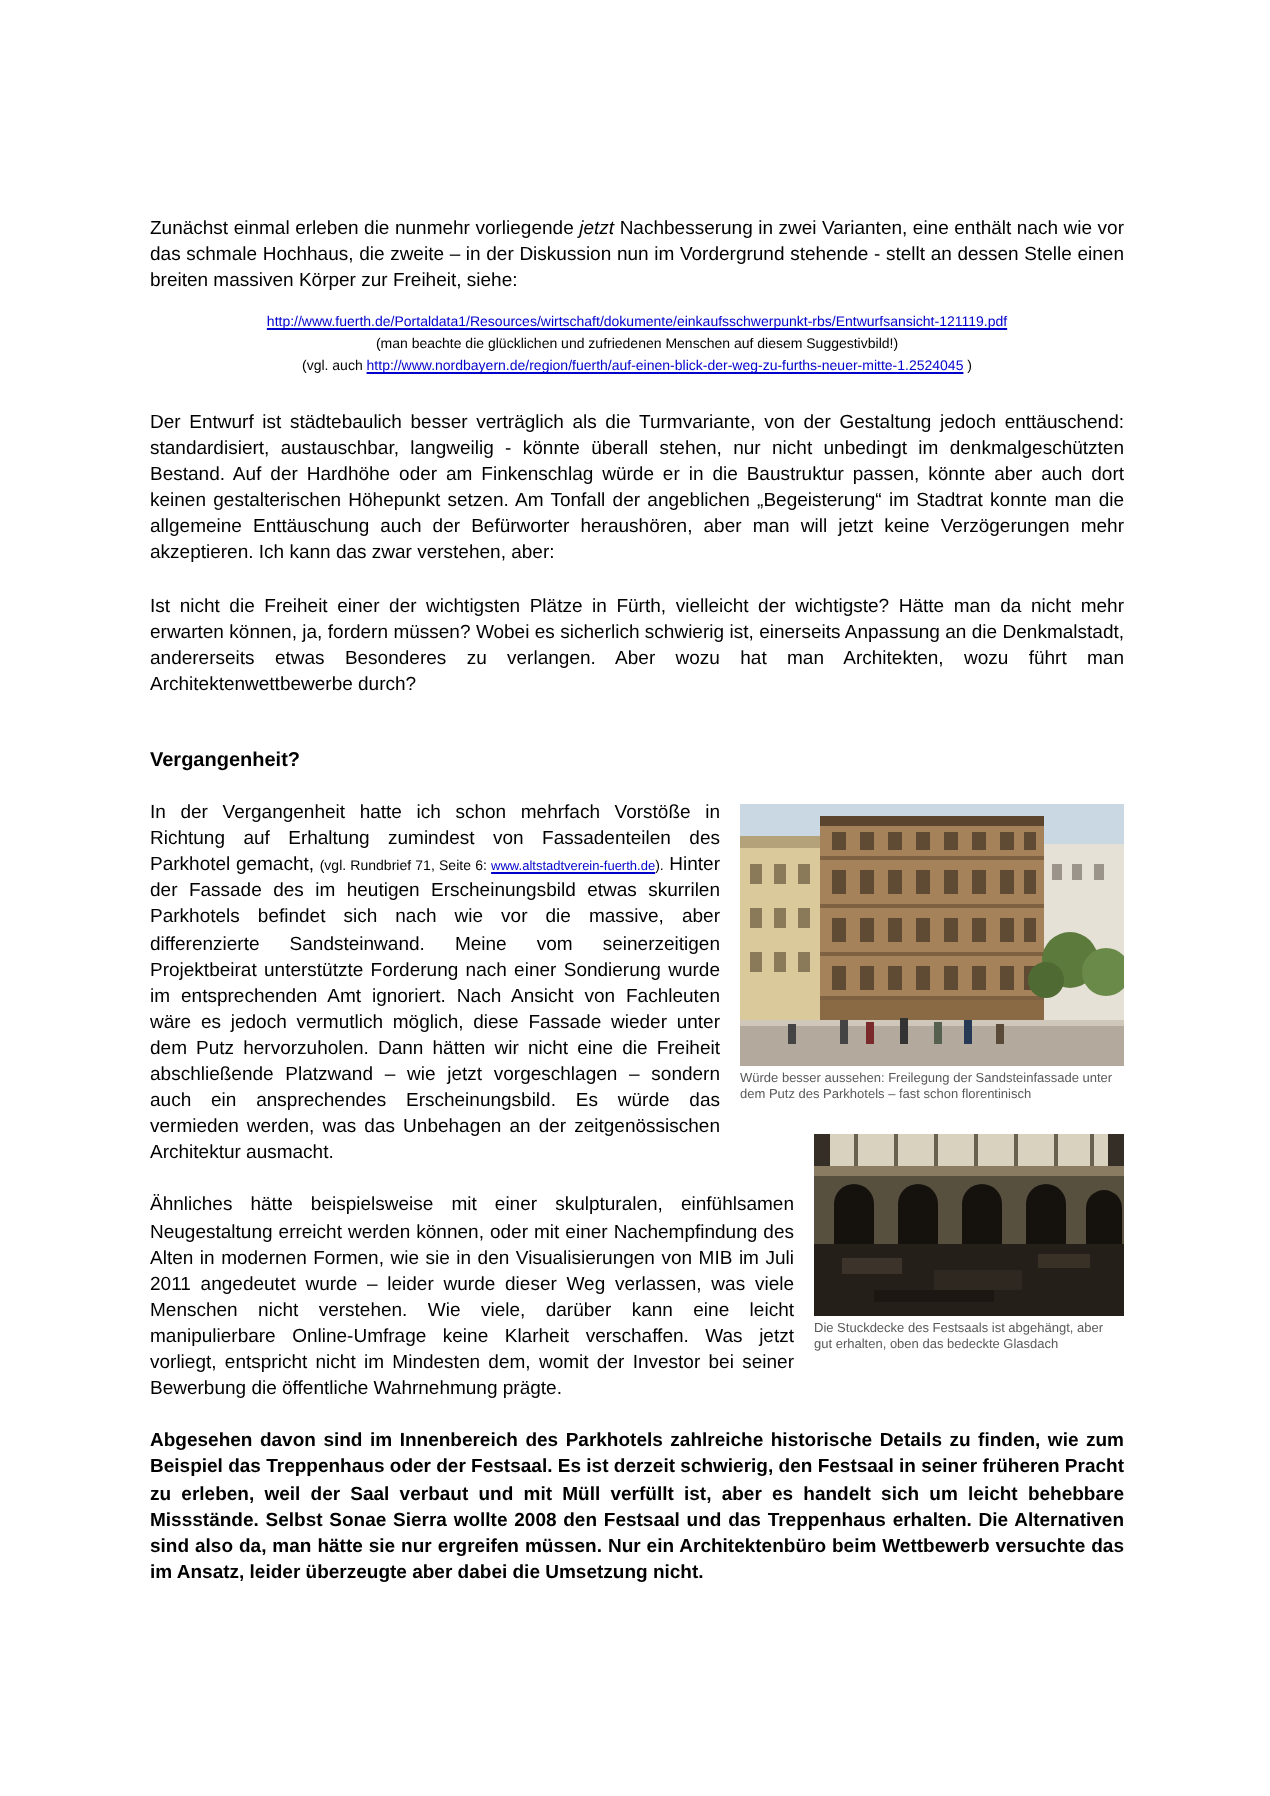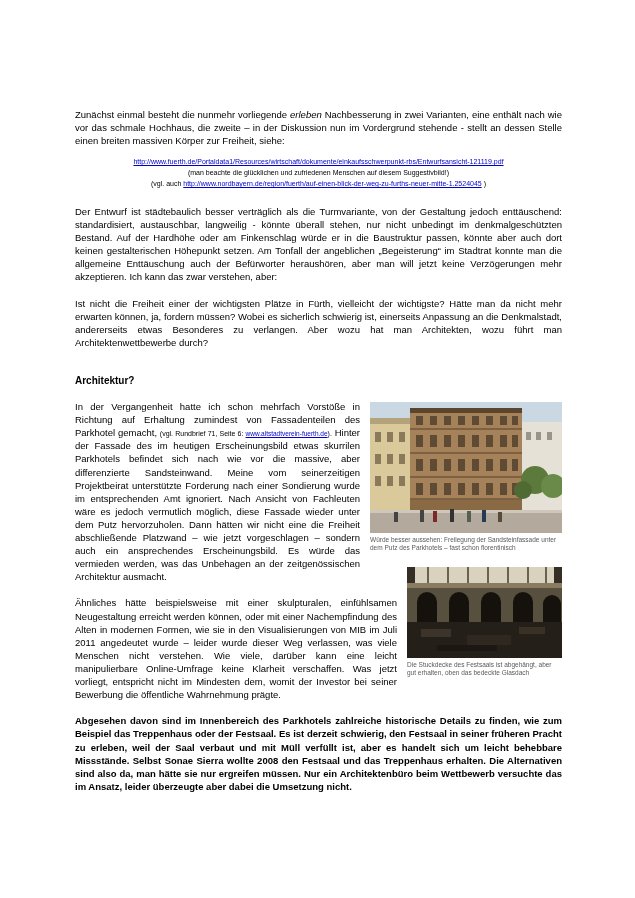--- a/index.html
+++ b/index.html
@@ -51,33 +51,33 @@
   }
   .fig1 figcaption { width: 192px; }
   .fig2 figcaption { width: 155px; }
   .clear { clear: both; font-weight: bold; }
 </style>
 </head>
 <body>
 
 <div class="sheet">
 
-  <div class="para"><span>Zunächst einmal besteht die nunmehr vorliegende </span><em>erleben</em><span> Nachbesserung in zwei Varianten, eine enthält nach wie vor das schmale Hochhaus, die zweite – in der Diskussion nun im Vordergrund stehende - stellt an dessen Stelle einen breiten massiven Körper zur Freiheit, siehe:</span></div>
+  <div class="para"><span>Zunächst einmal erleben die nunmehr vorliegende </span><em>jetzt</em><span> Nachbesserung in zwei Varianten, eine enthält nach wie vor das schmale Hochhaus, die zweite – in der Diskussion nun im Vordergrund stehende - stellt an dessen Stelle einen breiten massiven Körper zur Freiheit, siehe:</span></div>
 
   <div class="link-block">
     <div><a class="doclink">http://www.fuerth.de/Portaldata1/Resources/wirtschaft/dokumente/einkaufsschwerpunkt-rbs/Entwurfsansicht-121119.pdf</a></div>
     <div class="note-line">(man beachte die glücklichen und zufriedenen Menschen auf diesem Suggestivbild!)</div>
     <div><span>(vgl. auch </span><a class="doclink">http://www.nordbayern.de/region/fuerth/auf-einen-blick-der-weg-zu-furths-neuer-mitte-1.2524045</a><span> )</span></div>
   </div>
 
   <div class="para">Der Entwurf ist städtebaulich besser verträglich als die Turmvariante, von der Gestaltung jedoch enttäuschend: standardisiert, austauschbar, langweilig - könnte überall stehen, nur nicht unbedingt im denkmalgeschützten Bestand. Auf der Hardhöhe oder am Finkenschlag würde er in die Baustruktur passen, könnte aber auch dort keinen gestalterischen Höhepunkt setzen. Am Tonfall der angeblichen „Begeisterung“ im Stadtrat konnte man die allgemeine Enttäuschung auch der Befürworter heraushören, aber man will jetzt keine Verzögerungen mehr akzeptieren. Ich kann das zwar verstehen, aber:</div>
 
   <div class="para">Ist nicht die Freiheit einer der wichtigsten Plätze in Fürth, vielleicht der wichtigste? Hätte man da nicht mehr erwarten können, ja, fordern müssen? Wobei es sicherlich schwierig ist, einerseits Anpassung an die Denkmalstadt, andererseits etwas Besonderes zu verlangen. Aber wozu hat man Architekten, wozu führt man Architektenwettbewerbe durch?</div>
 
-  <div class="heading">Architektur?</div>
+  <div class="heading">Vergangenheit?</div>
 
   <div class="para">
     <figure class="fig fig1">
       <svg width="192" height="131" viewBox="0 0 192 131" aria-hidden="true">
         <rect x="0" y="0" width="192" height="131" fill="#c9d8e2"></rect>
 
         <rect x="0" y="16" width="40" height="94" fill="#d9c99b"></rect>
         <rect x="0" y="16" width="40" height="6" fill="#b3a27a"></rect>
         <rect x="5" y="30" width="6" height="10" fill="#8a7a5a"></rect>
         <rect x="17" y="30" width="6" height="10" fill="#8a7a5a"></rect>

